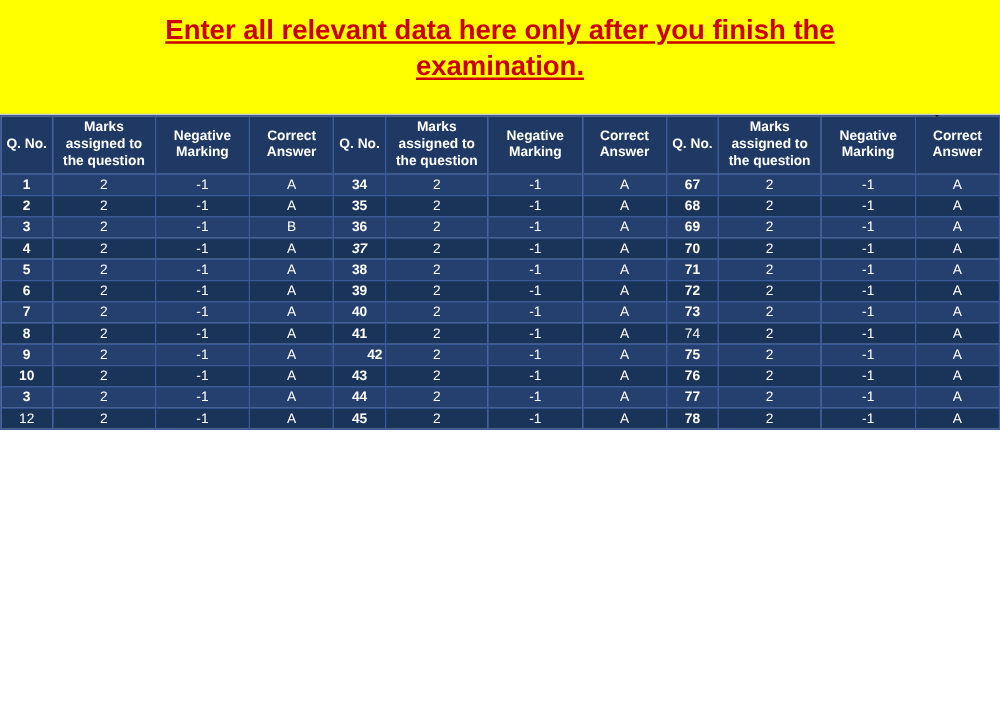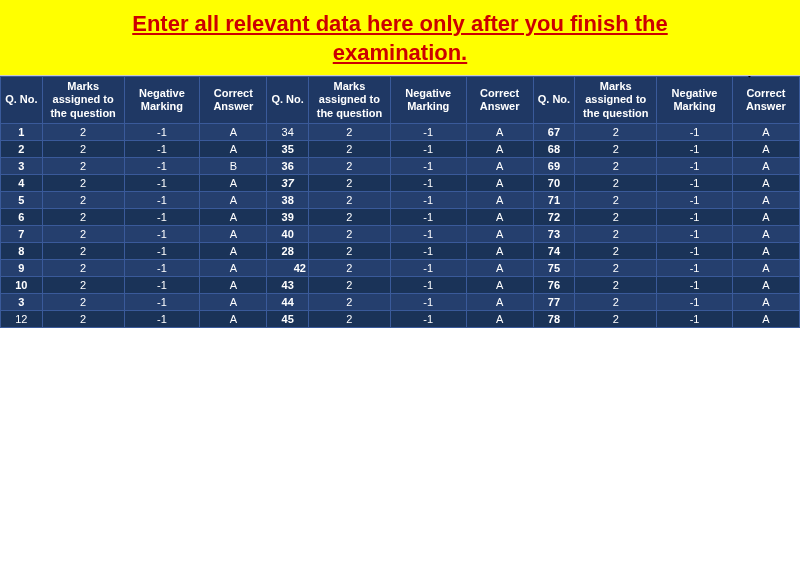--- a/index.html
+++ b/index.html
@@ -1,21 +1,21 @@
 <!DOCTYPE html>
 <html><head>
   <meta charset="utf-8">
   <style>
     * { margin: 0; padding: 0; box-sizing: border-box; }
     body { width: 800px; height: 562px; overflow: hidden; font-family: Arial, sans-serif; background: #fff; }
 
     .header-banner {
       background: #ffff00;
       text-align: center;
-      padding: 10px 20px 8px;
+      padding: 10px 20px 24px;
       border-bottom: 1px solid #ccc;
     }
     .header-banner h1 {
       font-size: 22px;
       font-weight: bold;
       color: #cc0000;
       text-decoration: underline;
       line-height: 1.3;
     }
 
@@ -106,21 +106,21 @@
             </svg>
           </th>
         </tr>
       </thead>
       <tbody id="table-body">
       <tr>
             <td style="font-weight: bold;">1</td>
             <td>2</td>
             <td>-1</td>
             <td>A</td>
-            <td style="font-weight: normal;">34</td>
+            <td style="font-weight: bold;">34</td>
             <td>2</td>
             <td>-1</td>
             <td>A</td>
             <td style="font-weight: bold;">67</td>
             <td>2</td>
             <td>-1</td>
             <td>A</td>
           </tr>
           <tr>
             <td style="font-weight: bold;">2</td>
@@ -204,25 +204,25 @@
             <td style="font-weight: bold;">73</td>
             <td>2</td>
             <td>-1</td>
             <td>A</td>
           </tr>
           <tr>
             <td style="font-weight: bold;">8</td>
             <td>2</td>
             <td>-1</td>
             <td>A</td>
-            <td style="font-weight: bold;">28</td>
-            <td>2</td>
-            <td>-1</td>
-            <td>A</td>
-            <td style="font-weight: bold;">74</td>
+            <td style="font-weight: bold;">41</td>
+            <td>2</td>
+            <td>-1</td>
+            <td>A</td>
+            <td style="font-weight: normal;">74</td>
             <td>2</td>
             <td>-1</td>
             <td>A</td>
           </tr>
           <tr>
             <td style="font-weight: bold;">9</td>
             <td>2</td>
             <td>-1</td>
             <td>A</td>
             <td style="font-weight: bold; text-align: right;">42</td>

